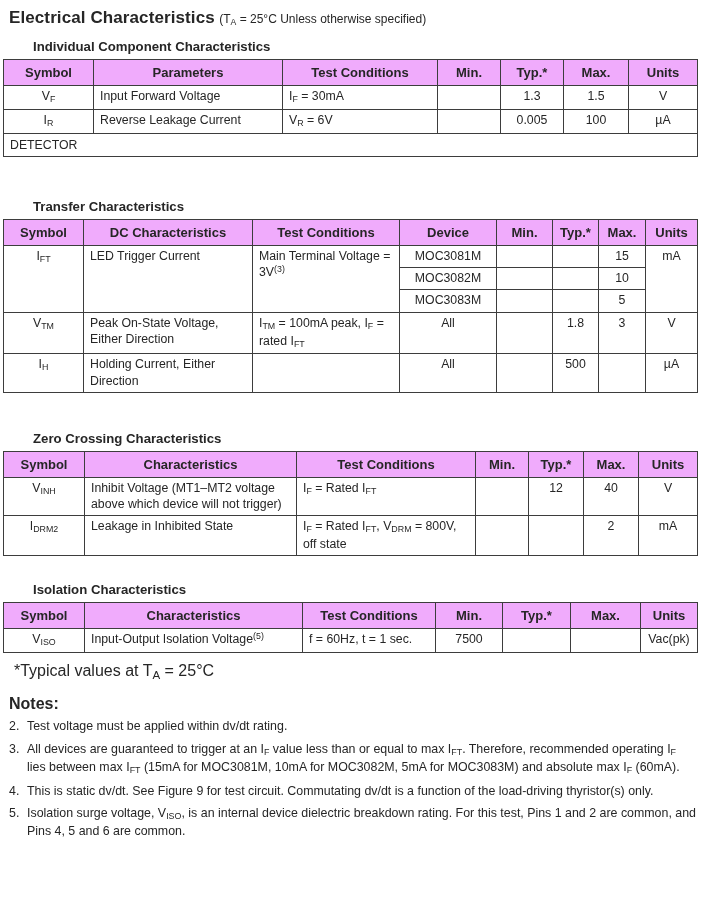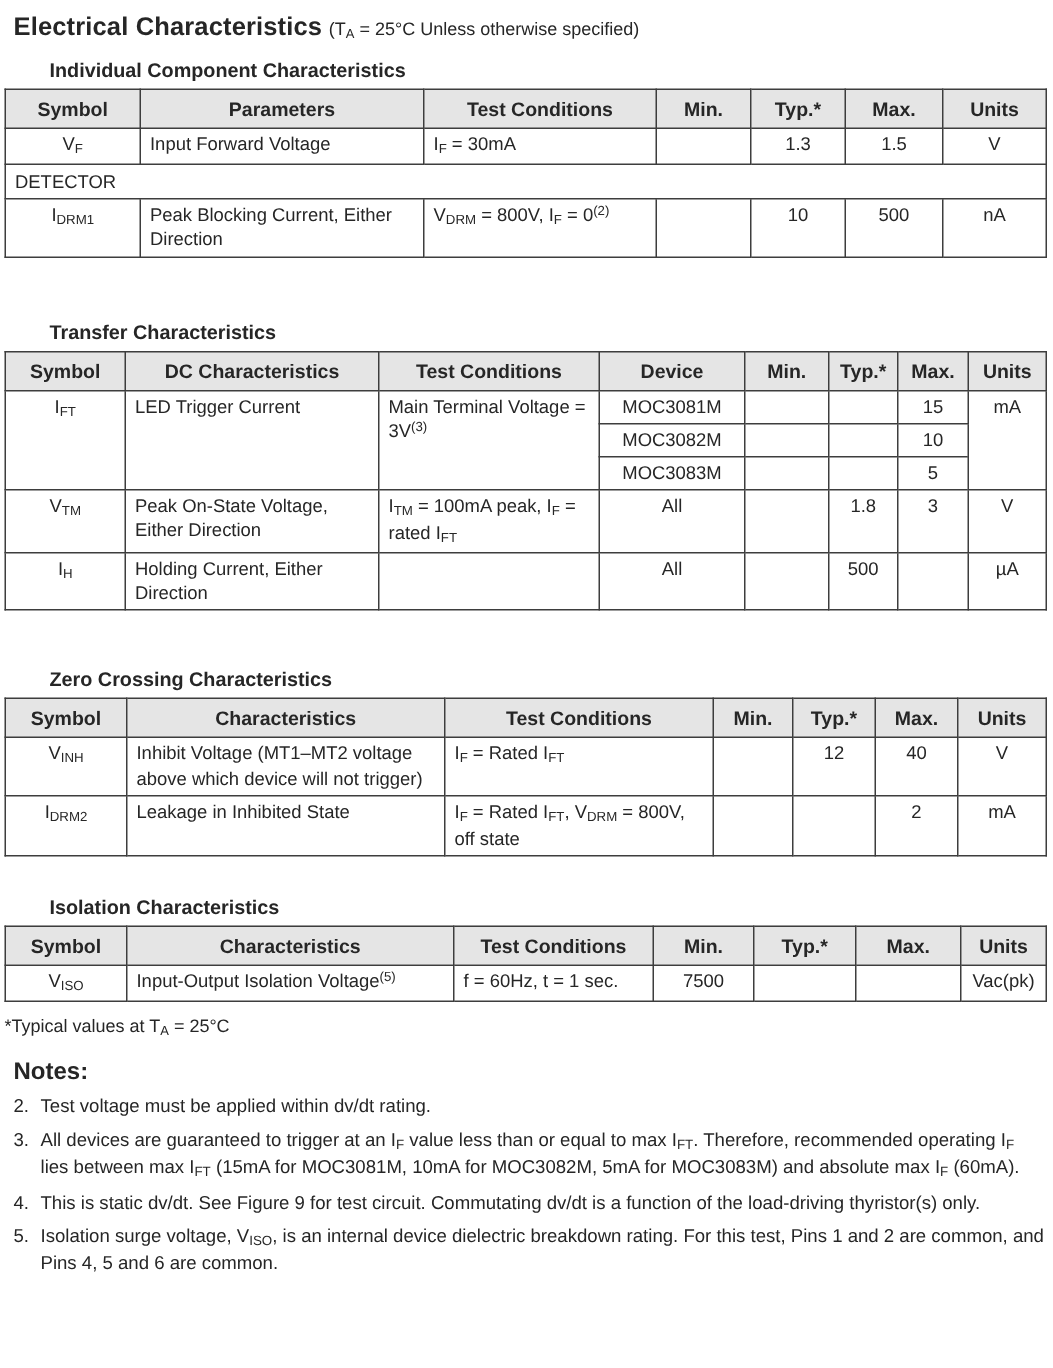--- a/index.html
+++ b/index.html
@@ -24,38 +24,38 @@
   table.tbl {
     border-collapse: collapse;
     table-layout: fixed;
     margin-left: 0;
   }
   .tbl th {
     border: 1px solid #3d3d3d;
     font-size: 13px; font-weight: bold;
     text-align: center;
     padding: 5px 2px;
-    background: #e5e5e5;
+    background: #f0abfc;
   }
   .tbl td {
     border: 1px solid #3d3d3d;
     font-size: 12.3px;
     padding: 2px 6px 3px 6px;
     vertical-align: top;
     line-height: 1.32;
   }
   .tbl td.c { text-align: center; padding-left: 2px; padding-right: 2px; }
   .tbl tr.sec-row td { padding: 3px 6px; }
 
   .mb-t1 { margin-bottom: 42px; }
   .mb-t2 { margin-bottom: 38px; }
   .mb-t3 { margin-bottom: 26px; }
   .mb-t4 { margin-bottom: 0; }
 
-  .footnote { font-size: 12px; margin: 9px 0 0 0; }
+  .footnote { font-size: 16px; margin: 9px 0 0 11px; }
   .notes-head { font-size: 16px; font-weight: bold; margin: 14px 0 5px 6px; }
   .note { display: flex; font-size: 12.4px; line-height: 1.33; margin: 0 0 6px 6px; }
   .note-num { flex: none; width: 18px; }
   .note-text { flex: 1; padding-right: 2px; }
 </style>
 </head>
 <body>
 
 <div class="title-row">
   <span class="main-title">Electrical Characteristics</span>
@@ -88,31 +88,31 @@
   <tbody>
     <tr>
       <td class="c">V<sub>F</sub></td>
       <td>Input Forward Voltage</td>
       <td>I<sub>F</sub> = 30mA</td>
       <td class="c"></td>
       <td class="c">1.3</td>
       <td class="c">1.5</td>
       <td class="c">V</td>
     </tr>
+    <tr>
+      <td class="c">I<sub>R</sub></td>
+      <td>Reverse Leakage Current</td>
+      <td>V<sub>R</sub> = 6V</td>
+      <td class="c"></td>
+      <td class="c">0.005</td>
+      <td class="c">100</td>
+      <td class="c">µA</td>
+    </tr>
     <tr class="sec-row">
       <td colspan="7">DETECTOR</td>
-    </tr>
-    <tr>
-      <td class="c">I<sub>DRM1</sub></td>
-      <td>Peak Blocking Current, Either Direction</td>
-      <td>V<sub>DRM</sub> = 800V, I<sub>F</sub> = 0<sup>(2)</sup></td>
-      <td class="c"></td>
-      <td class="c">10</td>
-      <td class="c">500</td>
-      <td class="c">nA</td>
     </tr>
   </tbody>
 </table>
 
 <div class="sec-head">Transfer Characteristics</div>
 
 <table class="tbl mb-t2">
   <colgroup>
     <col style="width:80px">
       <col style="width:169px">

